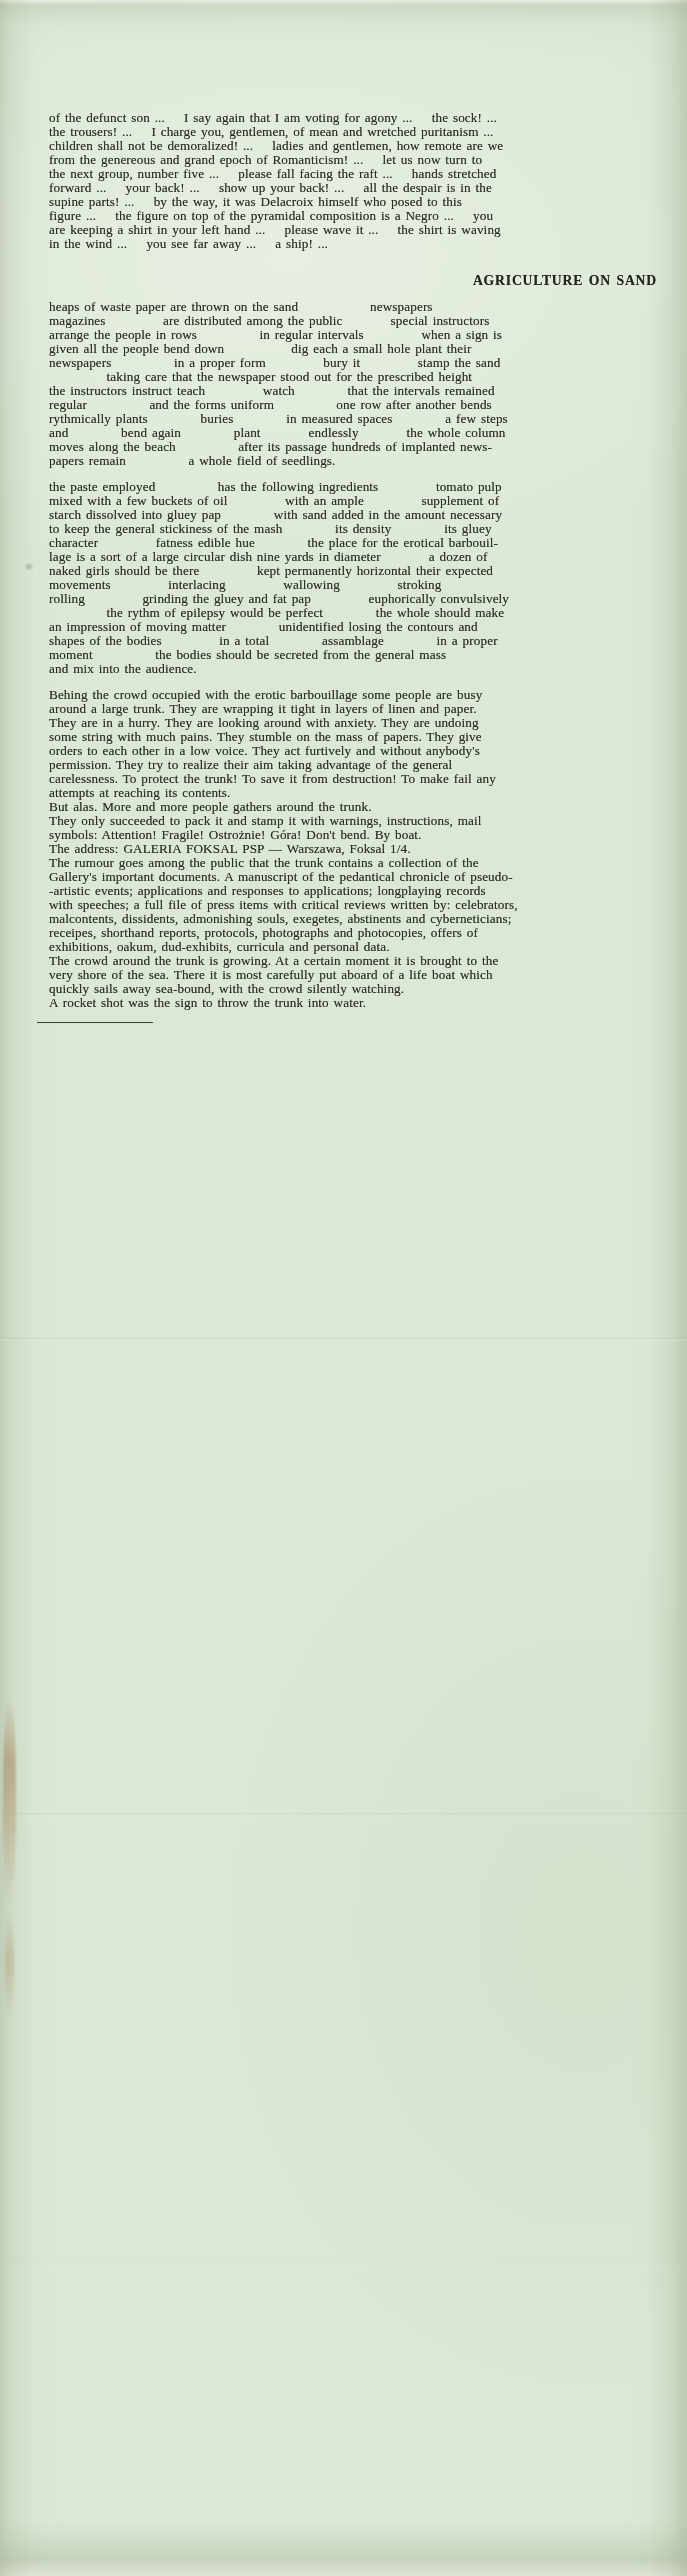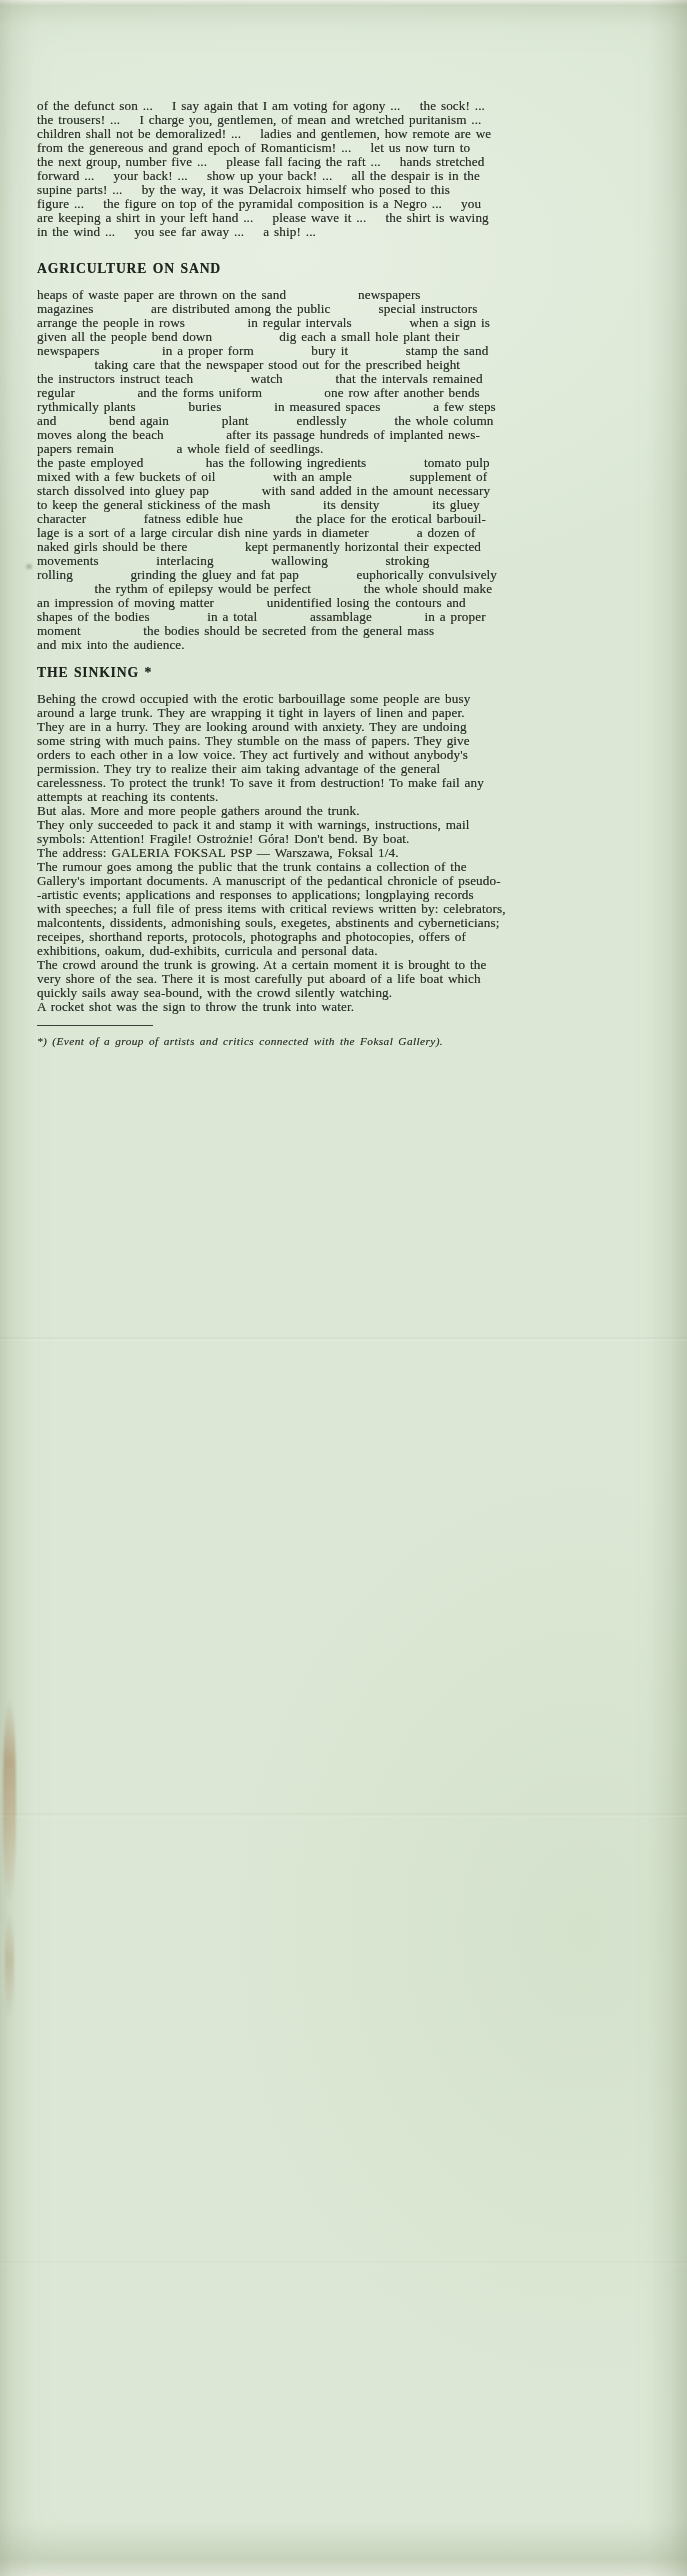--- a/index.html
+++ b/index.html
@@ -53,24 +53,24 @@
     font-family: "Liberation Serif", "DejaVu Serif", serif;
     font-size: 13.2px;
     line-height: 14px;
     color: #2b2f29;
     letter-spacing: 0.1px;
     word-spacing: 1.4px;
     text-shadow: 0 0 0.4px rgba(43,47,41,0.55);
   }
   .para {
     white-space: pre-wrap;
-    margin: 0;
+    margin: 12px;
   }
   .heading {
-    text-align: left;
+    text-align: right;
     font-weight: bold;
     font-size: 13.7px;
     letter-spacing: 0.8px;
     color: #1f241e;
     margin: 23px 0 11.5px 0;
   }
   .heading.h-sinking { margin-top: 14px; margin-bottom: 12.3px; }
   .footnote-rule {
     width: 116px;
     height: 0;
@@ -135,21 +135,20 @@
 lage is a sort of a large circular dish nine yards in diameter          a dozen of
 naked girls should be there            kept permanently horizontal their expected
 movements            interlacing            wallowing            stroking
 rolling            grinding the gluey and fat pap            euphorically convulsively
             the rythm of epilepsy would be perfect           the whole should make
 an impression of moving matter           unidentified losing the contours and
 shapes of the bodies            in a total           assamblage           in a proper
 moment             the bodies should be secreted from the general mass
 and mix into the audience.</div>
 
-    <div class="heading h-sinking">THE SINKING *</div>
 
     <div class="para">Behing the crowd occupied with the erotic barbouillage some people are busy
 around a large trunk. They are wrapping it tight in layers of linen and paper.
 They are in a hurry. They are looking around with anxiety. They are undoing
 some string with much pains. They stumble on the mass of papers. They give
 orders to each other in a low voice. They act furtively and without anybody's
 permission. They try to realize their aim taking advantage of the general
 carelessness. To protect the trunk! To save it from destruction! To make fail any
 attempts at reaching its contents.
 But alas. More and more people gathers around the trunk.
@@ -163,17 +162,16 @@
 malcontents, dissidents, admonishing souls, exegetes, abstinents and cyberneticians;
 receipes, shorthand reports, protocols, photographs and photocopies, offers of
 exhibitions, oakum, dud-exhibits, curricula and personal data.
 The crowd around the trunk is growing. At a certain moment it is brought to the
 very shore of the sea. There it is most carefully put aboard of a life boat which
 quickly sails away sea-bound, with the crowd silently watching.
 A rocket shot was the sign to throw the trunk into water.</div>
 
     <div class="footnote-rule"></div>
 
-    <div class="footnote">*) (Event of a group of artists and critics connected with the Foksal Gallery).</div>
 
   </div>
 </div>
 
 
 </body></html>

